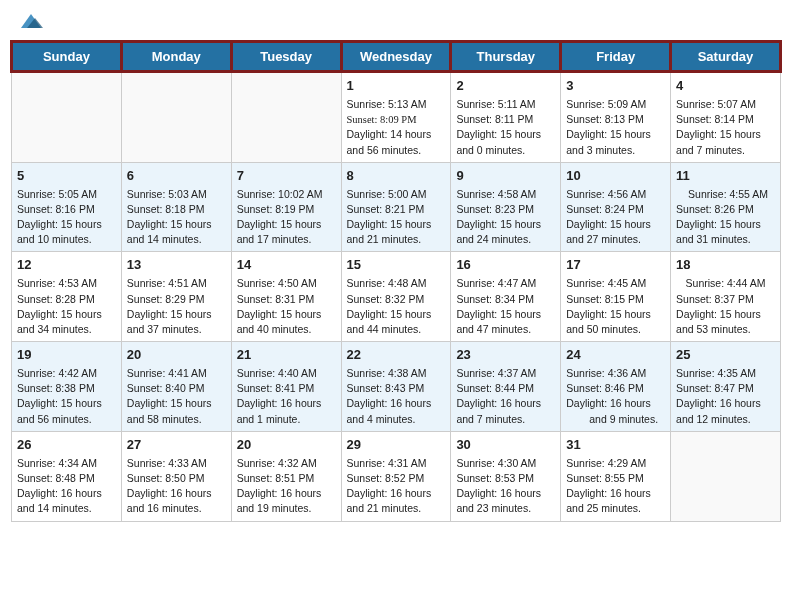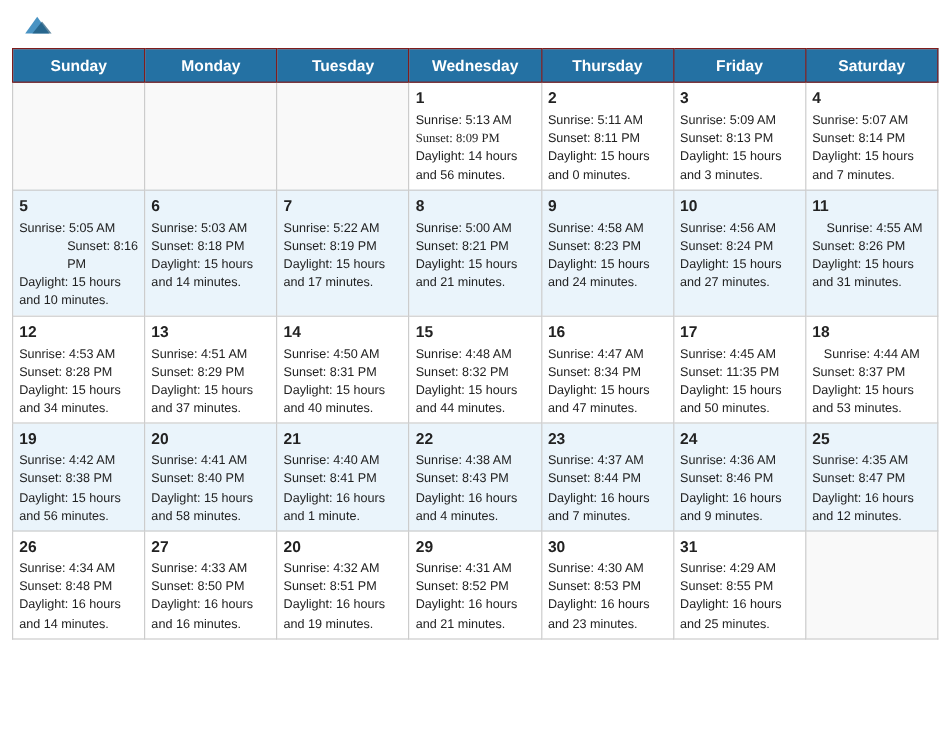--- a/index.html
+++ b/index.html
@@ -49,21 +49,21 @@
       border-collapse: collapse;
       table-layout: fixed;
     }
     th {
       background-color: #2471a3;
       color: #fff;
       text-align: center;
       padding: 6px 2px;
       font-size: 13px;
       font-weight: bold;
-      border: 1px solid #7f1d1d;
+      border: 3px solid #7f1d1d;
     }
     td {
       border: 1px solid #ccc;
       vertical-align: top;
       padding: 4px 5px;
       height: 82px;
       background: #fff;
       font-size: 10.5px;
       color: #222;
       line-height: 1.45;
@@ -142,34 +142,34 @@
           <span style="display: block;">Sunrise: 5:07 AM</span>
           <span style="display: block;">Sunset: 8:14 PM</span>
           <span style="display: block;">Daylight: 15 hours</span>
           <span style="display: block;">and 7 minutes.</span>
         </td>
       </tr>
       <tr class="row-shaded">
         <td>
           <span class="day-num">5</span>
           <span style="display: block;">Sunrise: 5:05 AM</span>
-          <span style="display: block; margin-left: 40px;">Sunset: 8:16 PM</span>
+          <span style="display: block;">Sunset: 8:16 PM</span>
           <span style="display: block;">Daylight: 15 hours</span>
           <span style="display: block;">and 10 minutes.</span>
         </td>
         <td>
           <span class="day-num">6</span>
           <span style="display: block;">Sunrise: 5:03 AM</span>
           <span style="display: block;">Sunset: 8:18 PM</span>
           <span style="display: block;">Daylight: 15 hours</span>
           <span style="display: block;">and 14 minutes.</span>
         </td>
         <td>
           <span class="day-num">7</span>
-          <span style="display: block;">Sunrise: 5:22 AM</span>
+          <span style="display: block;">Sunrise: 10:02 AM</span>
           <span style="display: block;">Sunset: 8:19 PM</span>
           <span style="display: block;">Daylight: 15 hours</span>
           <span style="display: block;">and 17 minutes.</span>
         </td>
         <td>
           <span class="day-num">8</span>
           <span style="display: block;">Sunrise: 5:00 AM</span>
           <span style="display: block;">Sunset: 8:21 PM</span>
           <span style="display: block;">Daylight: 15 hours</span>
           <span style="display: block;">and 21 minutes.</span>
@@ -228,21 +228,21 @@
         <td>
           <span class="day-num">16</span>
           <span style="display: block;">Sunrise: 4:47 AM</span>
           <span style="display: block;">Sunset: 8:34 PM</span>
           <span style="display: block;">Daylight: 15 hours</span>
           <span style="display: block;">and 47 minutes.</span>
         </td>
         <td>
           <span class="day-num">17</span>
           <span style="display: block;">Sunrise: 4:45 AM</span>
-          <span style="display: block;">Sunset: 11:35 PM</span>
+          <span style="display: block;">Sunset: 8:15 PM</span>
           <span style="display: block;">Daylight: 15 hours</span>
           <span style="display: block;">and 50 minutes.</span>
         </td>
         <td>
           <span class="day-num">18</span>
           <span style="display: block; text-align: center;">Sunrise: 4:44 AM</span>
           <span style="display: block;">Sunset: 8:37 PM</span>
           <span style="display: block;">Daylight: 15 hours</span>
           <span style="display: block;">and 53 minutes.</span>
         </td>
@@ -281,21 +281,21 @@
           <span style="display: block;">Sunrise: 4:37 AM</span>
           <span style="display: block;">Sunset: 8:44 PM</span>
           <span style="display: block;">Daylight: 16 hours</span>
           <span style="display: block;">and 7 minutes.</span>
         </td>
         <td>
           <span class="day-num">24</span>
           <span style="display: block;">Sunrise: 4:36 AM</span>
           <span style="display: block;">Sunset: 8:46 PM</span>
           <span style="display: block;">Daylight: 16 hours</span>
-          <span style="display: block;">and 9 minutes.</span>
+          <span style="display: block; margin-left: 23px;">and 9 minutes.</span>
         </td>
         <td>
           <span class="day-num">25</span>
           <span style="display: block;">Sunrise: 4:35 AM</span>
           <span style="display: block;">Sunset: 8:47 PM</span>
           <span style="display: block;">Daylight: 16 hours</span>
           <span style="display: block;">and 12 minutes.</span>
         </td>
       </tr>
       <tr>

